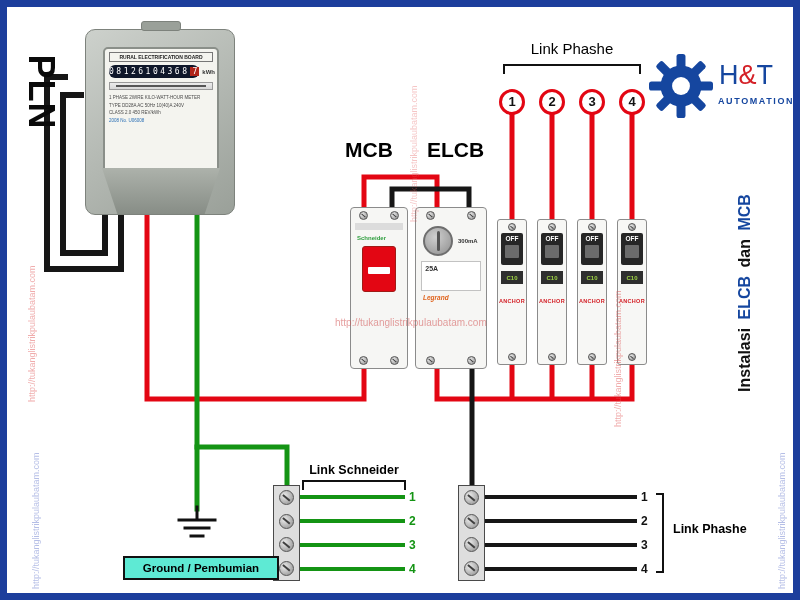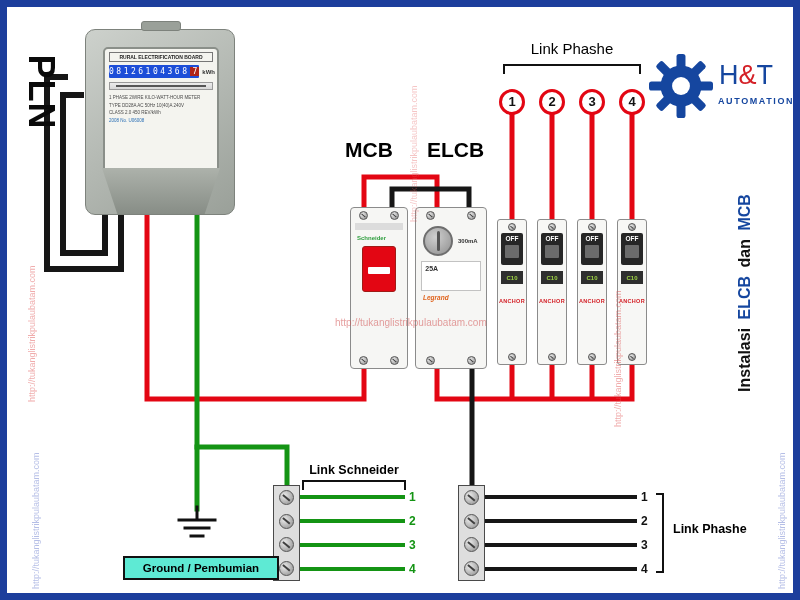--- a/index.html
+++ b/index.html
@@ -22,21 +22,21 @@
   font-size:36px;font-weight:bold;color:#0a0a0a;transform:rotate(90deg);letter-spacing:1px;z-index:3}
 
 
 .meter{position:absolute;left:78px;top:22px;width:150px;height:186px;background:linear-gradient(145deg,#cdd1cc,#9aa099);
   border:1px solid #7d827c;border-radius:10px;z-index:3}
 .meter-tab{position:absolute;left:55px;top:-9px;width:40px;height:10px;background:#9aa099;border:1px solid #7d827c;border-radius:3px}
 .meter-face{position:absolute;left:17px;top:17px;width:116px;height:126px;background:#f4f4ef;border:2px solid #8a8f89;
   border-radius:5px;padding:3px 4px;overflow:hidden}
 .meter-header{border:1px solid #777;font-size:5px;font-weight:bold;text-align:center;padding:1px 0;color:#222;white-space:nowrap;overflow:hidden}
 .meter-counter-row{display:flex;align-items:center;gap:3px;margin-top:3px}
-.meter-counter{flex:1;display:flex;align-items:center;justify-content:center;background:#1d4ed8;height:13px;border-radius:1px}
+.meter-counter{flex:1;display:flex;align-items:center;justify-content:center;background:#0f172a;height:13px;border-radius:6px}
 .meter-counter .digits{color:#fff;font-family:"DejaVu Sans Mono",monospace;font-size:8px;letter-spacing:2.5px}
 .meter-counter .last{color:#fff;background:#b02318;font-family:"DejaVu Sans Mono",monospace;font-size:8px;padding:0 2px;margin-left:1px}
 .meter-unit{font-size:6px;font-weight:bold;color:#333}
 .meter-slot{margin-top:4px;height:8px;border:1px solid #999;background:linear-gradient(#ececec,#d7d7d7);position:relative}
 .meter-slot::after{content:"";position:absolute;left:6px;right:6px;top:2px;height:2px;background:#555}
 .meter-lines{margin-top:4px;font-size:4.5px;color:#4a4a4a;line-height:1.7;white-space:nowrap;overflow:hidden}
 .meter-lines .blue{color:#2a6fb5}
 .meter-cover{position:absolute;left:16px;bottom:0;width:118px;height:46px;background:linear-gradient(#adb2ab,#878d86);
   clip-path:polygon(0 0,100% 0,87% 100%,13% 100%)}
 

